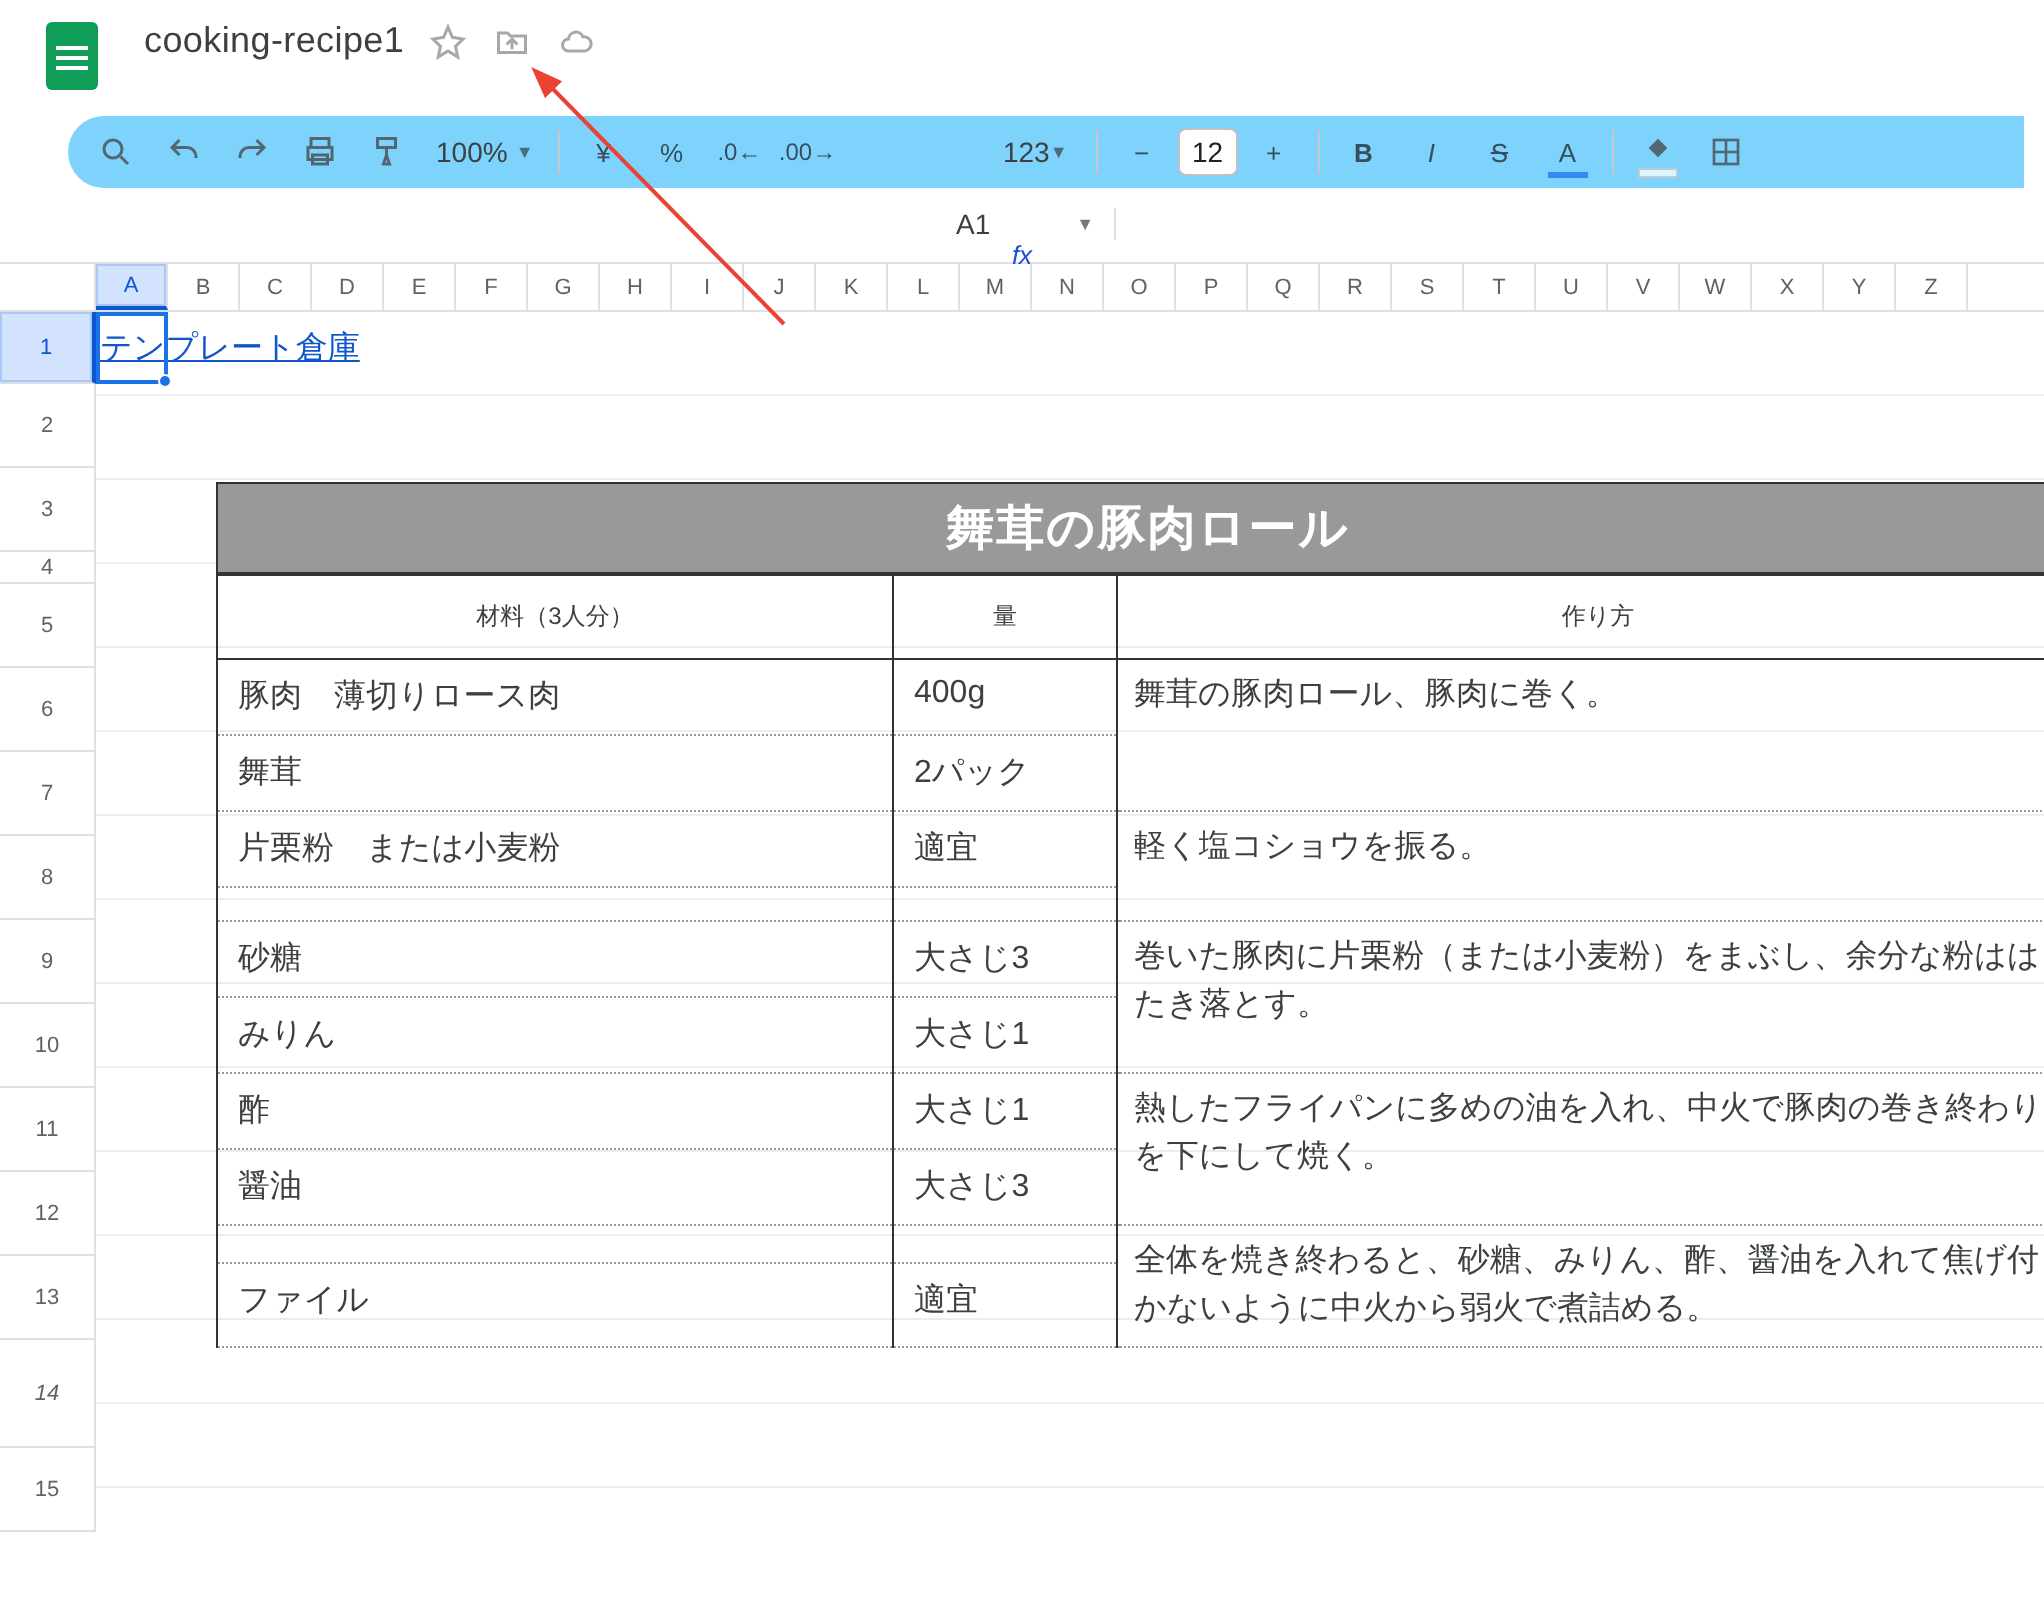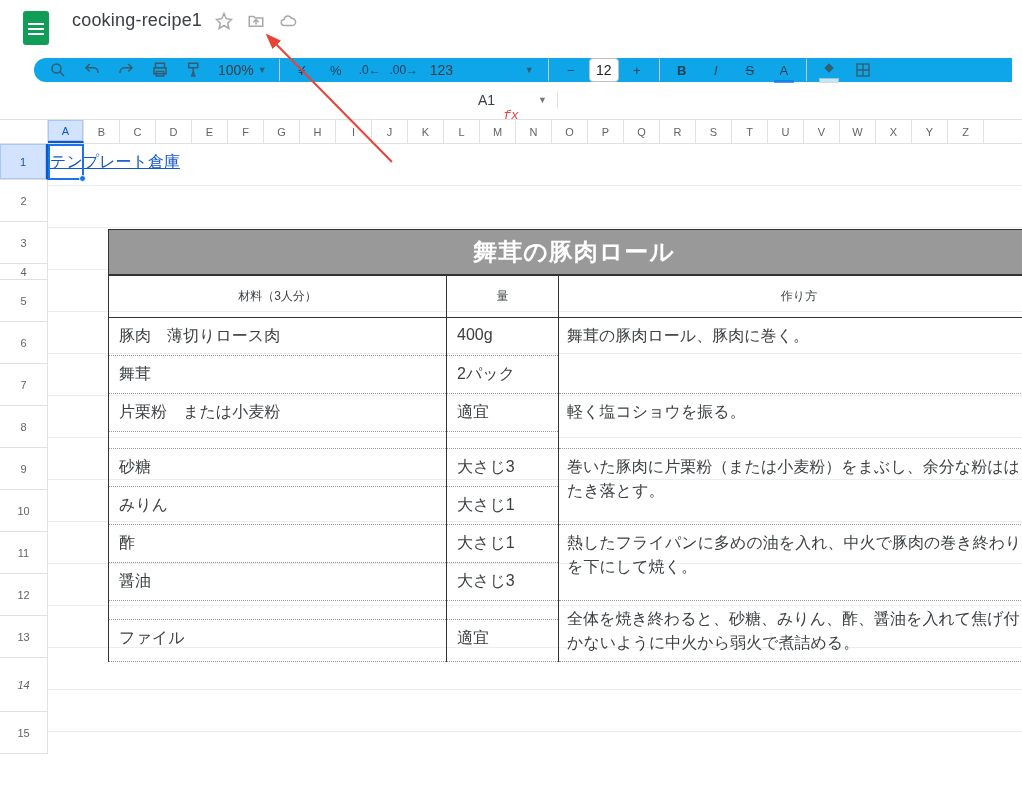--- a/index.html
+++ b/index.html
@@ -12,36 +12,36 @@
 .logo-inner::before { content: ""; position: absolute; left: 5px; right: 5px; top: 12px; height: 2px; background: #fff; }
 .logo-inner::after { content: ""; position: absolute; left: 5px; right: 5px; top: 17px; height: 2px; background: #fff; box-shadow: 0 5px 0 #fff; }
 .title-area { flex: 1; }
 .doc-title-row { display: flex; align-items: center; gap: 12px; padding-top: 2px; }
 .doc-title { font-size: 18px; color: #3c4043; letter-spacing: 0.2px; }
 .title-icon { width: 20px; height: 20px; opacity: 0.55; display: flex; align-items: center; justify-content: center; cursor: pointer; }
 .menu-bar { display: flex; gap: 2px; margin-top: 4px; }
 .menu-item { padding: 4px 8px; font-size: 14px; color: #3c4043; cursor: pointer; border-radius: 4px; }
 
 
-.toolbar { margin: 10px 10px 0 34px; height: 24px; background: #0ea5e9; border-radius: 24px 0 0 24px; display: flex; align-items: center; padding: 0 8px; gap: 2px; }
+.toolbar { margin: 10px 10px 0 34px; height: 36px; background: #7dd3fc; border-radius: 24px 0 0 24px; display: flex; align-items: center; padding: 0 8px; gap: 2px; }
 .tool-btn { width: 32px; height: 30px; display: flex; align-items: center; justify-content: center; cursor: pointer; border-radius: 4px; opacity: 0.75; }
 .tool-sep { width: 1px; height: 22px; background: #c7c7c7; margin: 0 4px; }
 .zoom-ctrl { display: flex; align-items: center; gap: 4px; padding: 0 6px; font-size: 14px; color: #3c4043; cursor: pointer; }
-.fmt-ctrl { width: 120px; display: flex; align-items: center; justify-content: space-between; padding: 0 8px; font-size: 14px; color: #3c4043; cursor: pointer; }
+.fmt-ctrl { width: 120px; display: flex; align-items: center; justify-content: flex-end; padding: 0 8px; font-size: 14px; color: #3c4043; cursor: pointer; }
 .font-size-box { width: 30px; height: 24px; border: 1px solid #c0c0c0; border-radius: 4px; display: flex; align-items: center; justify-content: center; font-size: 14px; background: #fff; }
 .text-color { position: relative; }
 .text-color::after { content: ""; position: absolute; left: 6px; right: 6px; bottom: 2px; height: 3px; background: #1a73e8; }
 .fill-color { position: relative; }
 .fill-color::after { content: ""; position: absolute; left: 6px; right: 6px; bottom: 2px; height: 3px; background: #fff; border: 0.5px solid #ccc; }
 .caret { font-size: 9px; opacity: 0.7; }
 
 
 .namefx-row { display: flex; align-items: center; height: 28px; border-bottom: 1px solid #e0e0e0; margin-top: 10px; flex-direction: column; }
 .name-box { width: 94px; display: flex; align-items: center; justify-content: space-between; padding: 0 10px 0 14px; font-size: 14px; color: #3c4043; border-right: 1px solid #e0e0e0; cursor: text; }
-.fx-label { font-style: italic; color: #ef4444; padding: 0 10px; font-family: Liberation Mono, monospace; }
+.fx-label { font-style: italic; color: #1d4ed8; padding: 0 10px; font-family: Liberation Sans, sans-serif; }
 .fx-input { flex: 1; font-size: 14px; color: #5f6368; padding-left: 4px; }
 
 
 .col-headers { display: flex; height: 24px; border-bottom: 1px solid #e0e0e0; }
 .corner-box { width: 48px; border-right: 1px solid #e0e0e0; background: #fff; }
 .col-h { width: 36px; border-right: 1px solid #e0e0e0; display: flex; align-items: center; justify-content: center; font-size: 11px; color: #5f6368; background: #fff; cursor: pointer; }
 .col-h.sel { background: #d3e3fd; color: #0b57d0; border-bottom: 2px solid #0b57d0; box-shadow: inset 0 0 0 1px #a8c7fa; }
 
 
 .grid { position: relative; display: flex; }

